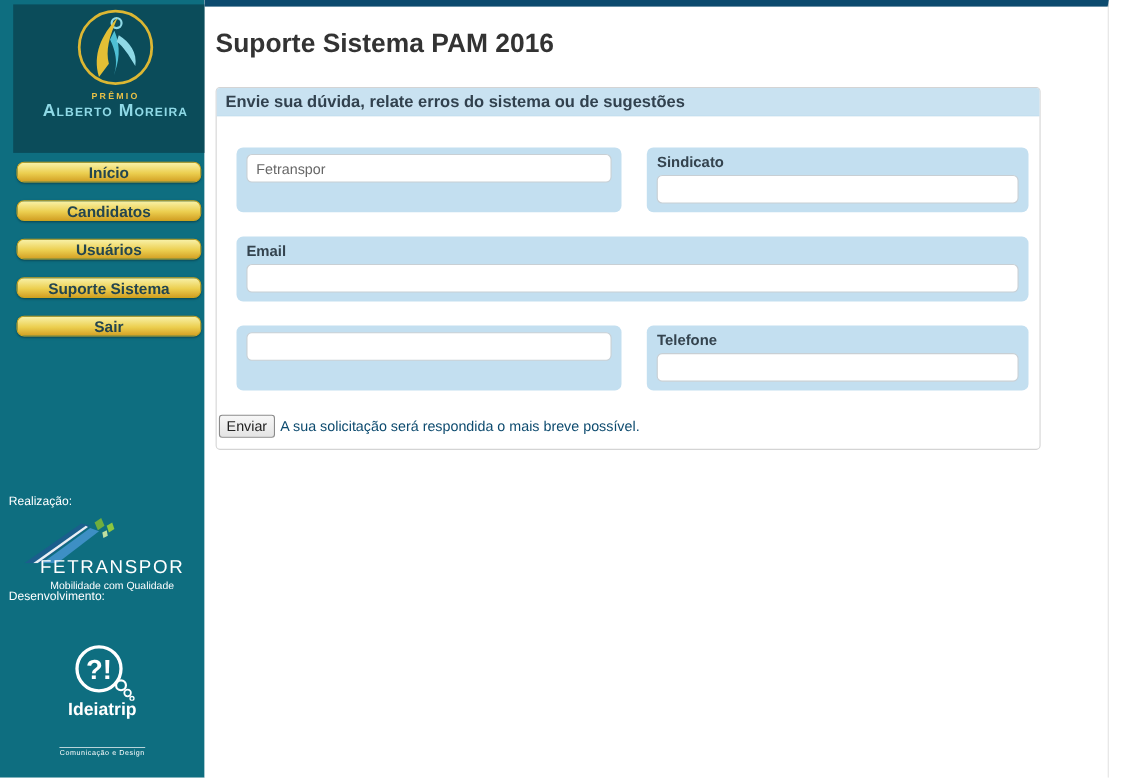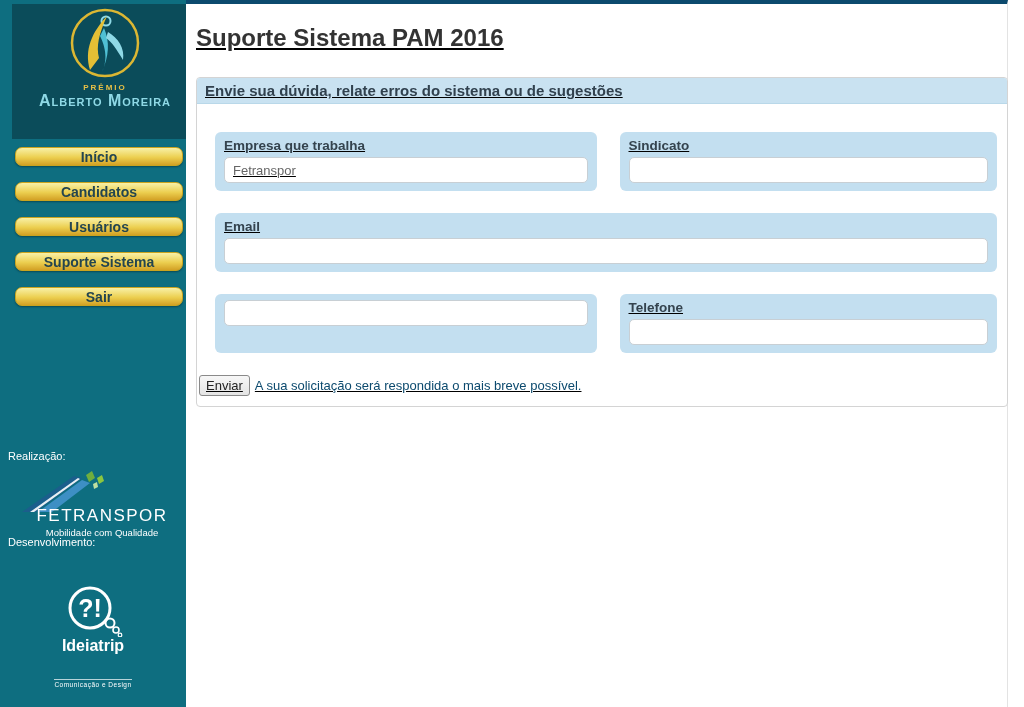--- a/index.html
+++ b/index.html
@@ -39,24 +39,24 @@
   .ideiatrip-block { position:absolute; top:585px; left:0; width:186px; text-align:center; }
   .ideiatrip-block svg { display:block; margin:0 auto; }
   .ideiatrip-name { color:#ffffff; font-size:16px; font-weight:bold; margin-top:0px; }
   .ideiatrip-tagline { color:#ffffff; font-size:6.5px; letter-spacing:.5px;
                        border-top:1px solid rgba(255,255,255,.7);
                        display:inline-block; padding-top:1px; }
 
   
   .main { position:absolute; left:186px; top:0; width:822px; height:707px;
           background:#ffffff; border-right:1px solid #e3e3e3;
-          border-top:4px solid #0c4a6e;text-decoration:underline; }
+          border-top:6px solid #0c4a6e; }
   .page-title { margin:20px 0 0 10px; font-size:24px; font-weight:bold; color:#333333; }
 
-  .panel { margin:25px 0 0 10px; width:812px; border:1px solid #d4d4d4;
+  .panel { margin:25px 0 0 10px; width:750px; border:1px solid #d4d4d4;
            border-radius:4px; background:#fff; }
   .panel-header { background:#c9e2f1; border-bottom:1px solid #b9d8e9;
                   border-radius:3px 3px 0 0; padding:4px 8px;
                   font-size:15px; font-weight:bold; color:#31414e; }
   .panel-body { padding:28px 10px 6px 1px; }
 
   .form-row { display:flex; margin-bottom:22px; margin-left:17px; }
   .group { background:#c3dff0; border-radius:6px; padding:6px 9px 8px 9px; }
   .group-label { display:block; font-size:13.5px; font-weight:bold; color:#34434e;
                  margin-bottom:4px; }
@@ -145,21 +145,20 @@
 
     <h1 class="page-title">Suporte Sistema PAM 2016</h1>
 
     <div class="panel">
       <div class="panel-header">Envie sua dúvida, relate erros do sistema ou de sugestões</div>
 
       <div class="panel-body">
 
         <div class="form-row">
           <div class="group w-left">
-            <span class="group-label">Empresa que trabalha</span>
             <input type="text" value="Fetranspor" style="">
           </div>
           <div class="group w-right">
             <span class="group-label">Sindicato</span>
             <input type="text" style="">
           </div>
         </div>
 
         <div class="form-row">
           <div class="group w-full">

